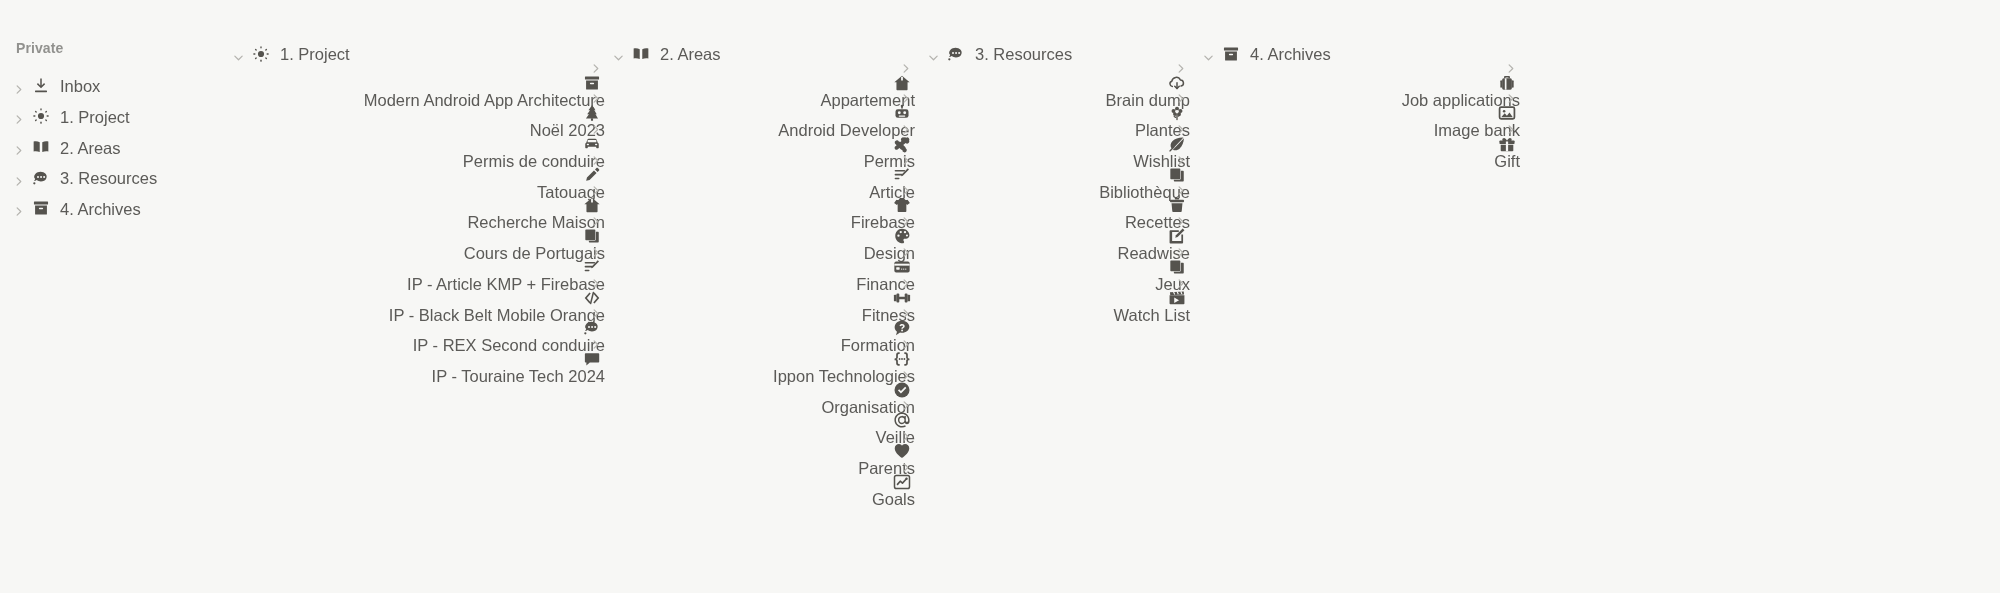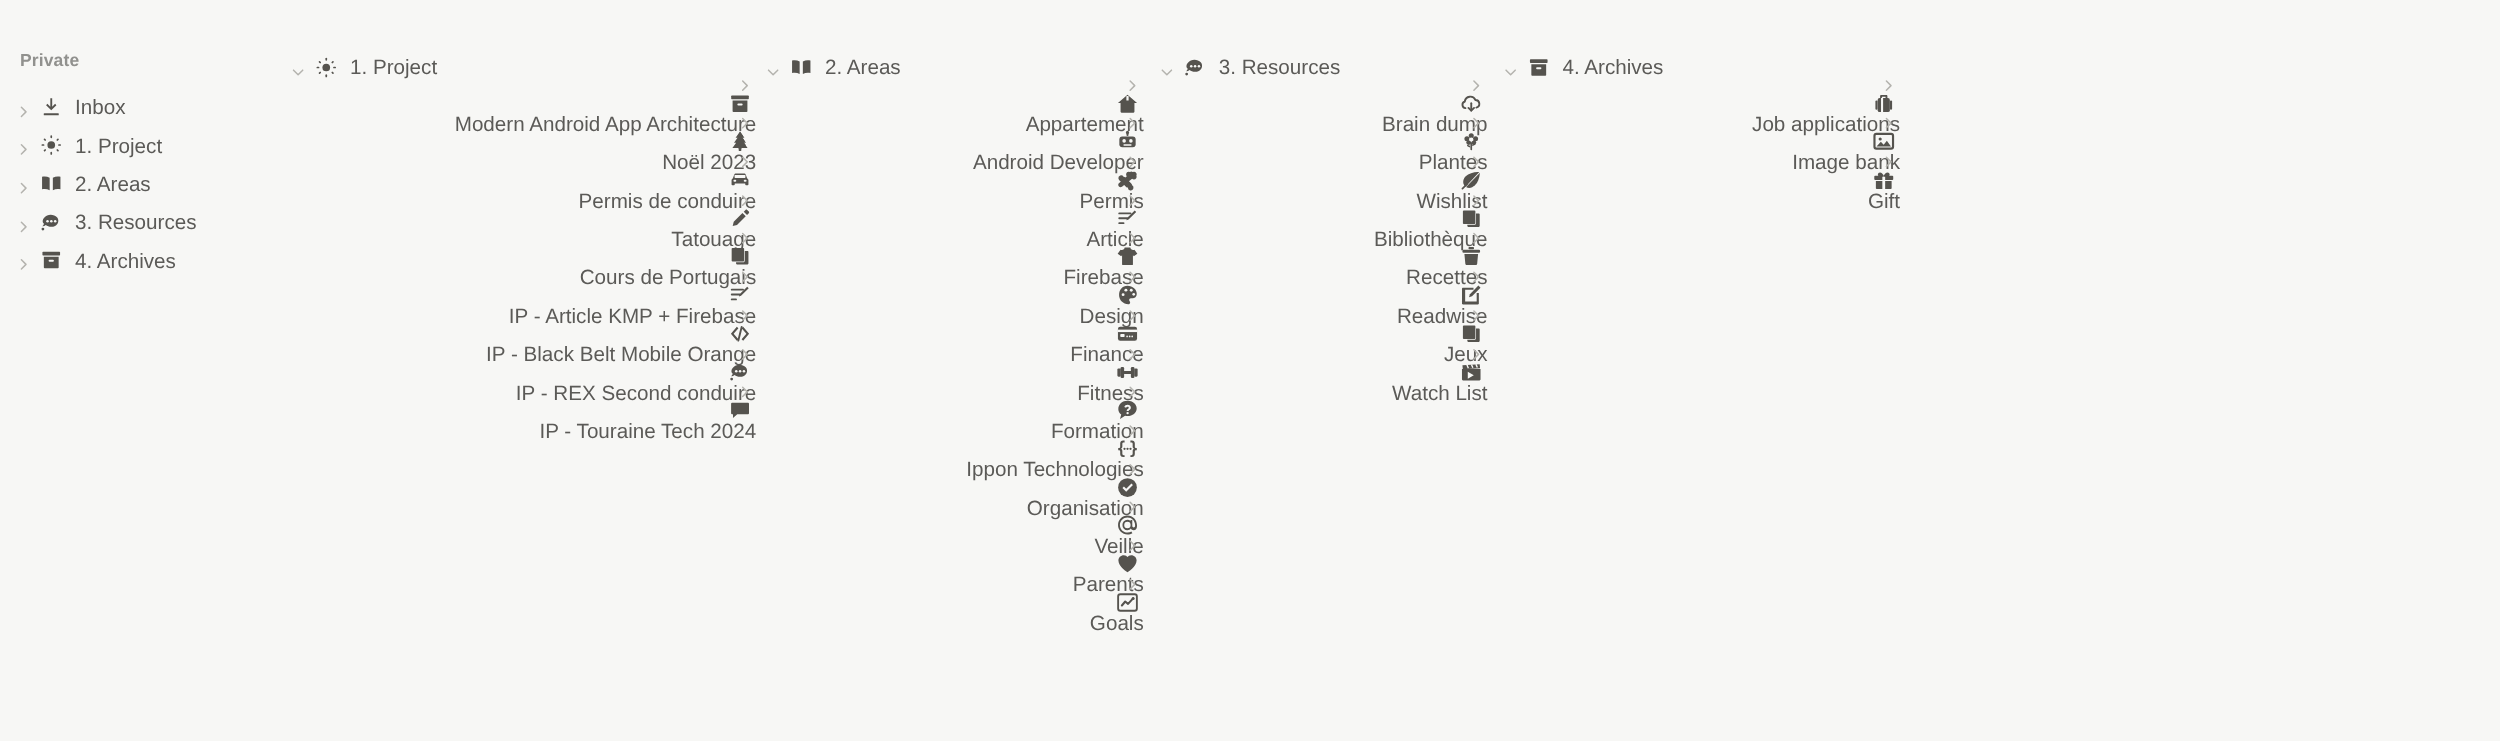--- a/index.html
+++ b/index.html
@@ -236,20 +236,34 @@
         <span class="lbl">Tatouage</span>
       </div>
       <div class="row ind-1">
         <span class="twisty">
           <svg width="11" height="11" viewBox="0 0 24 24" fill="none" stroke="currentColor" stroke-width="2.6" stroke-linecap="round" stroke-linejoin="round">
             <polyline points="9 4 17 12 9 20"></polyline>
           </svg>
         </span>
         <span class="ico">
           <svg width="18" height="18" viewBox="0 0 24 24" fill="currentColor" aria-hidden="true">
+            <path d="M12 2.4L1.8 11.1h2.8v9.5c0 .5.4.9.9.9h13c.5 0 .9-.4.9-.9v-9.5h2.8L12 2.4z"></path>
+            <rect x="10.8" y="3.6" width="2.4" height="5" rx=".4" fill="#f7f7f5"></rect>
+          </svg>
+        </span>
+        <span class="lbl">Recherche Maison</span>
+      </div>
+      <div class="row ind-1">
+        <span class="twisty">
+          <svg width="11" height="11" viewBox="0 0 24 24" fill="none" stroke="currentColor" stroke-width="2.6" stroke-linecap="round" stroke-linejoin="round">
+            <polyline points="9 4 17 12 9 20"></polyline>
+          </svg>
+        </span>
+        <span class="ico">
+          <svg width="18" height="18" viewBox="0 0 24 24" fill="currentColor" aria-hidden="true">
             <path d="M4 3.2h11.5c.5 0 .9.4.9.9v12.6c0 .5-.4.9-.9.9H4c-.5 0-.9-.4-.9-.9V4.1c0-.5.4-.9.9-.9z"></path>
             <path d="M18.2 6.3h1.9c.5 0 .9.4.9.9v12.6c0 .5-.4.9-.9.9H8.7c-.5 0-.9-.4-.9-.9v-1.4h7.7c.9 0 1.6-.7 1.6-1.6V6.3z"></path>
           </svg>
         </span>
         <span class="lbl">Cours de Portugais</span>
       </div>
       <div class="row ind-1">
         <span class="twisty">
           <svg width="11" height="11" viewBox="0 0 24 24" fill="none" stroke="currentColor" stroke-width="2.6" stroke-linecap="round" stroke-linejoin="round">
             <polyline points="9 4 17 12 9 20"></polyline>

